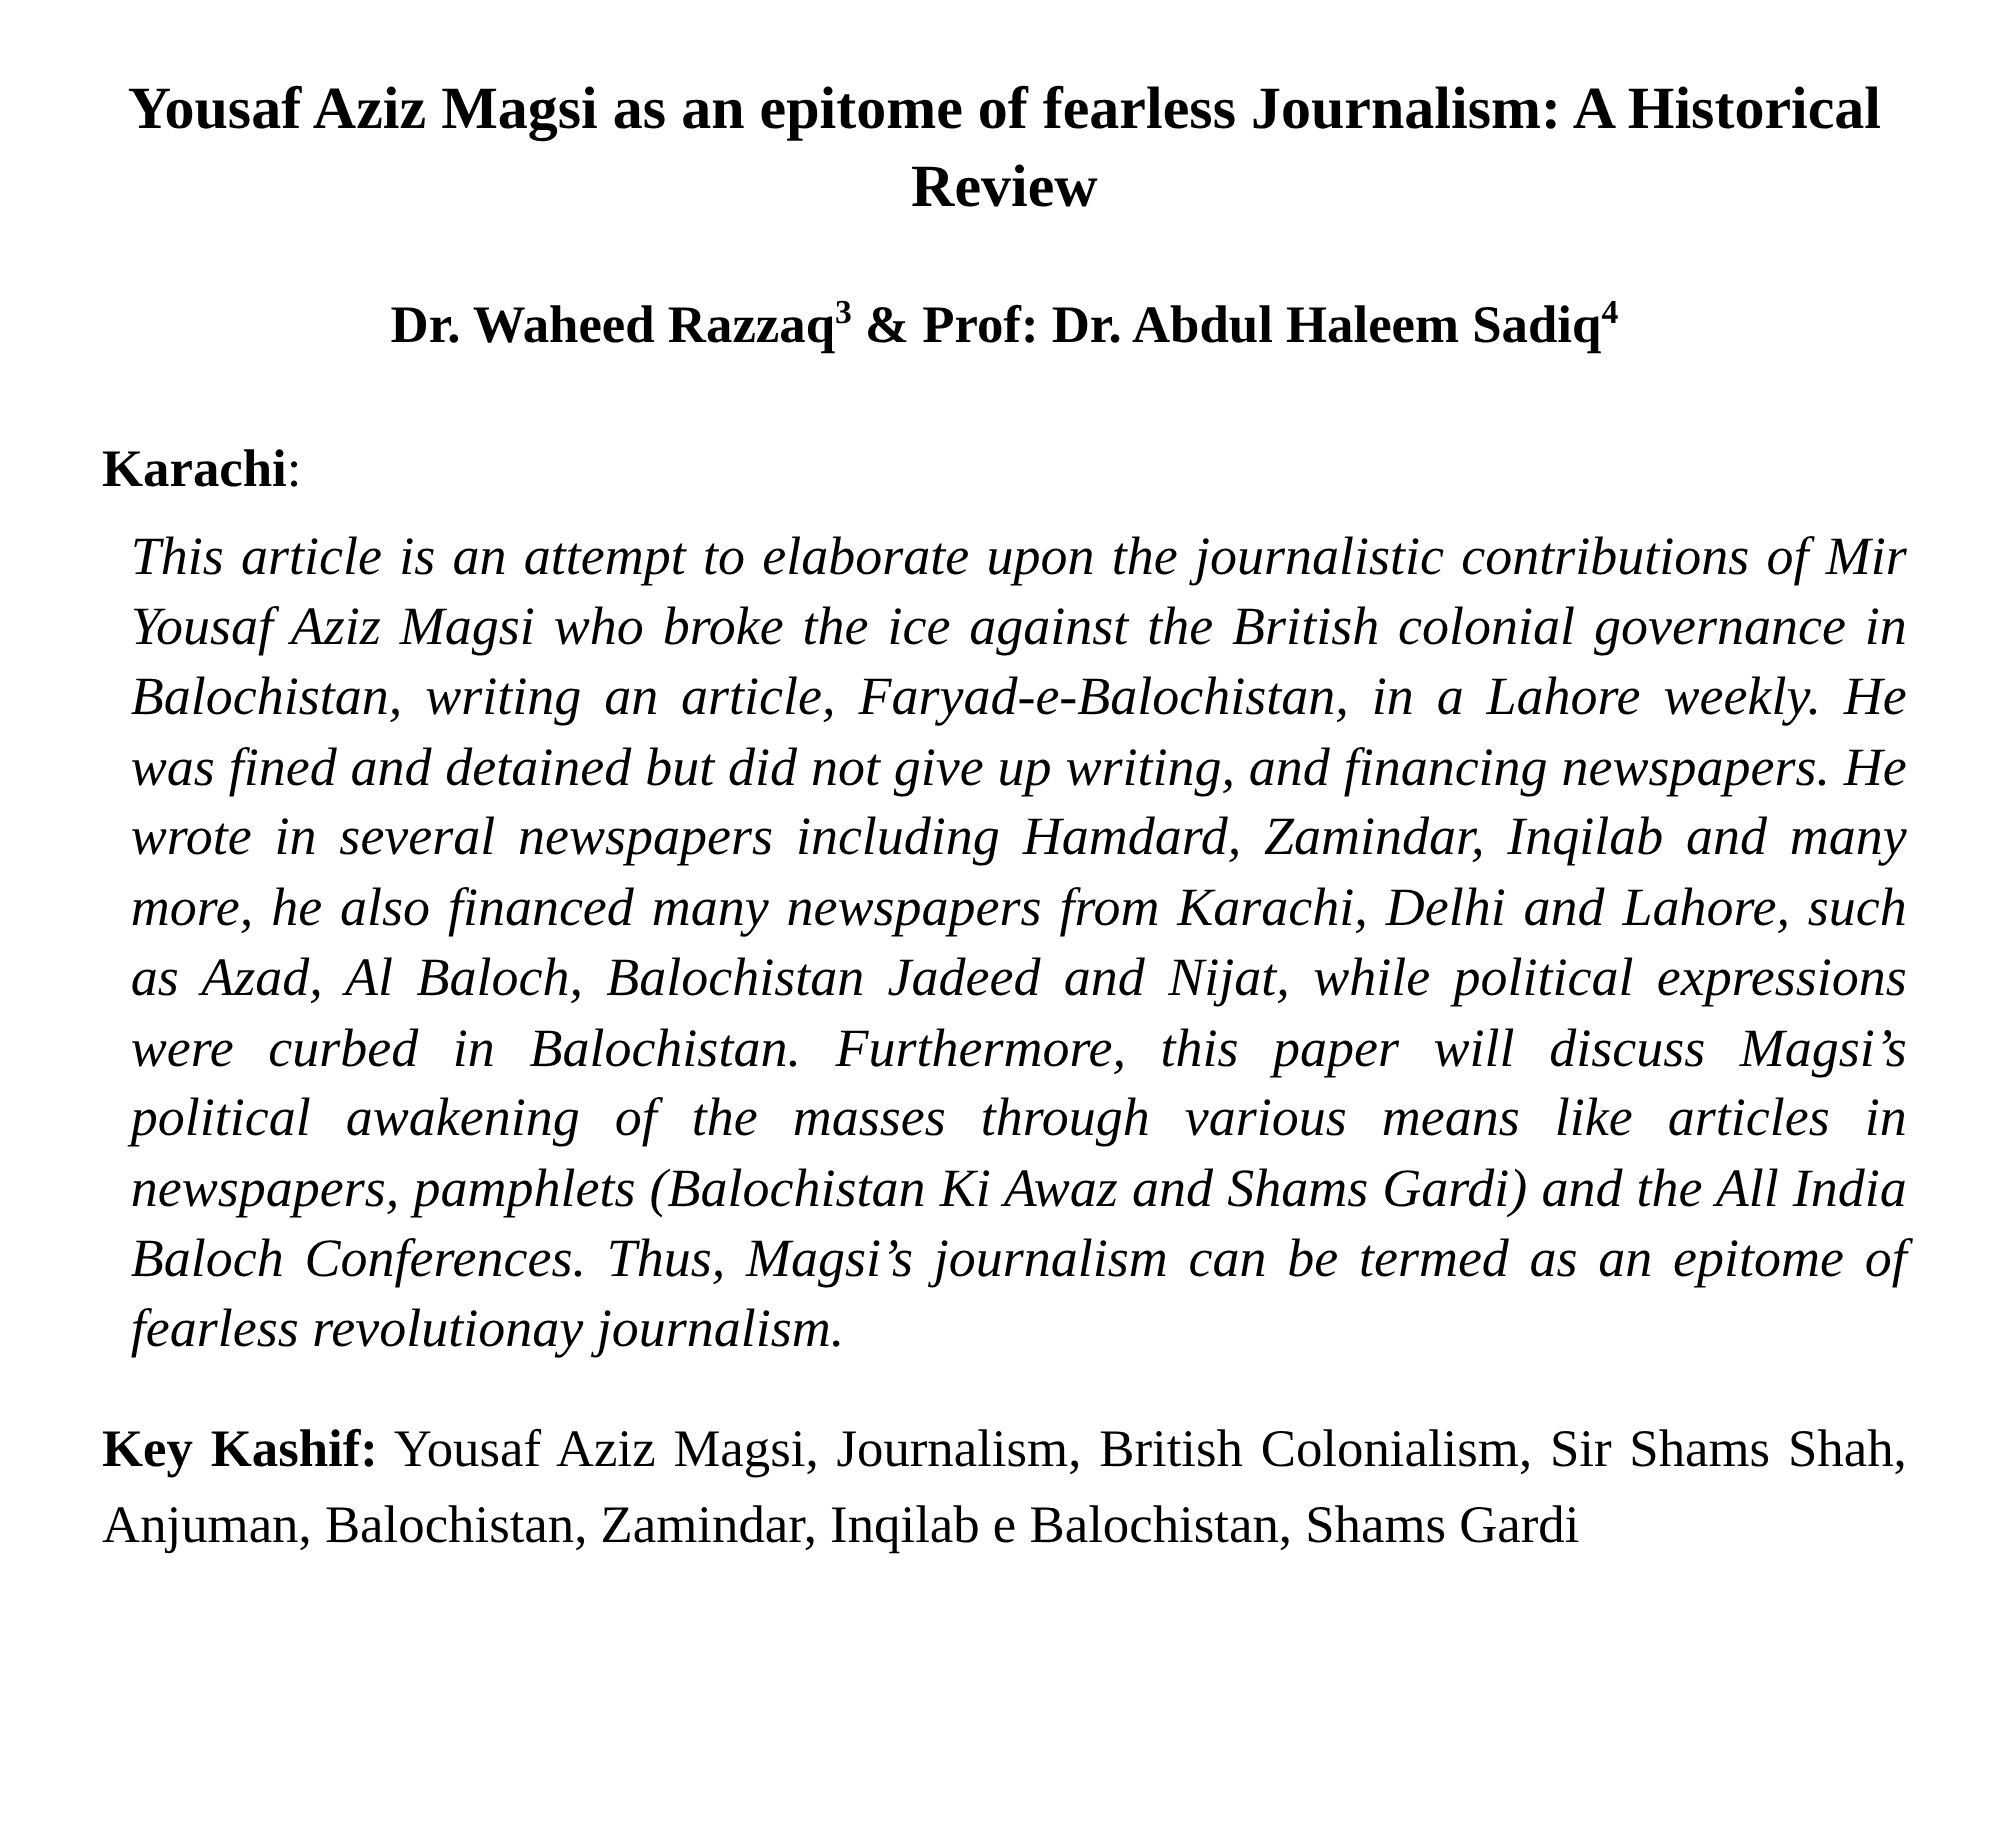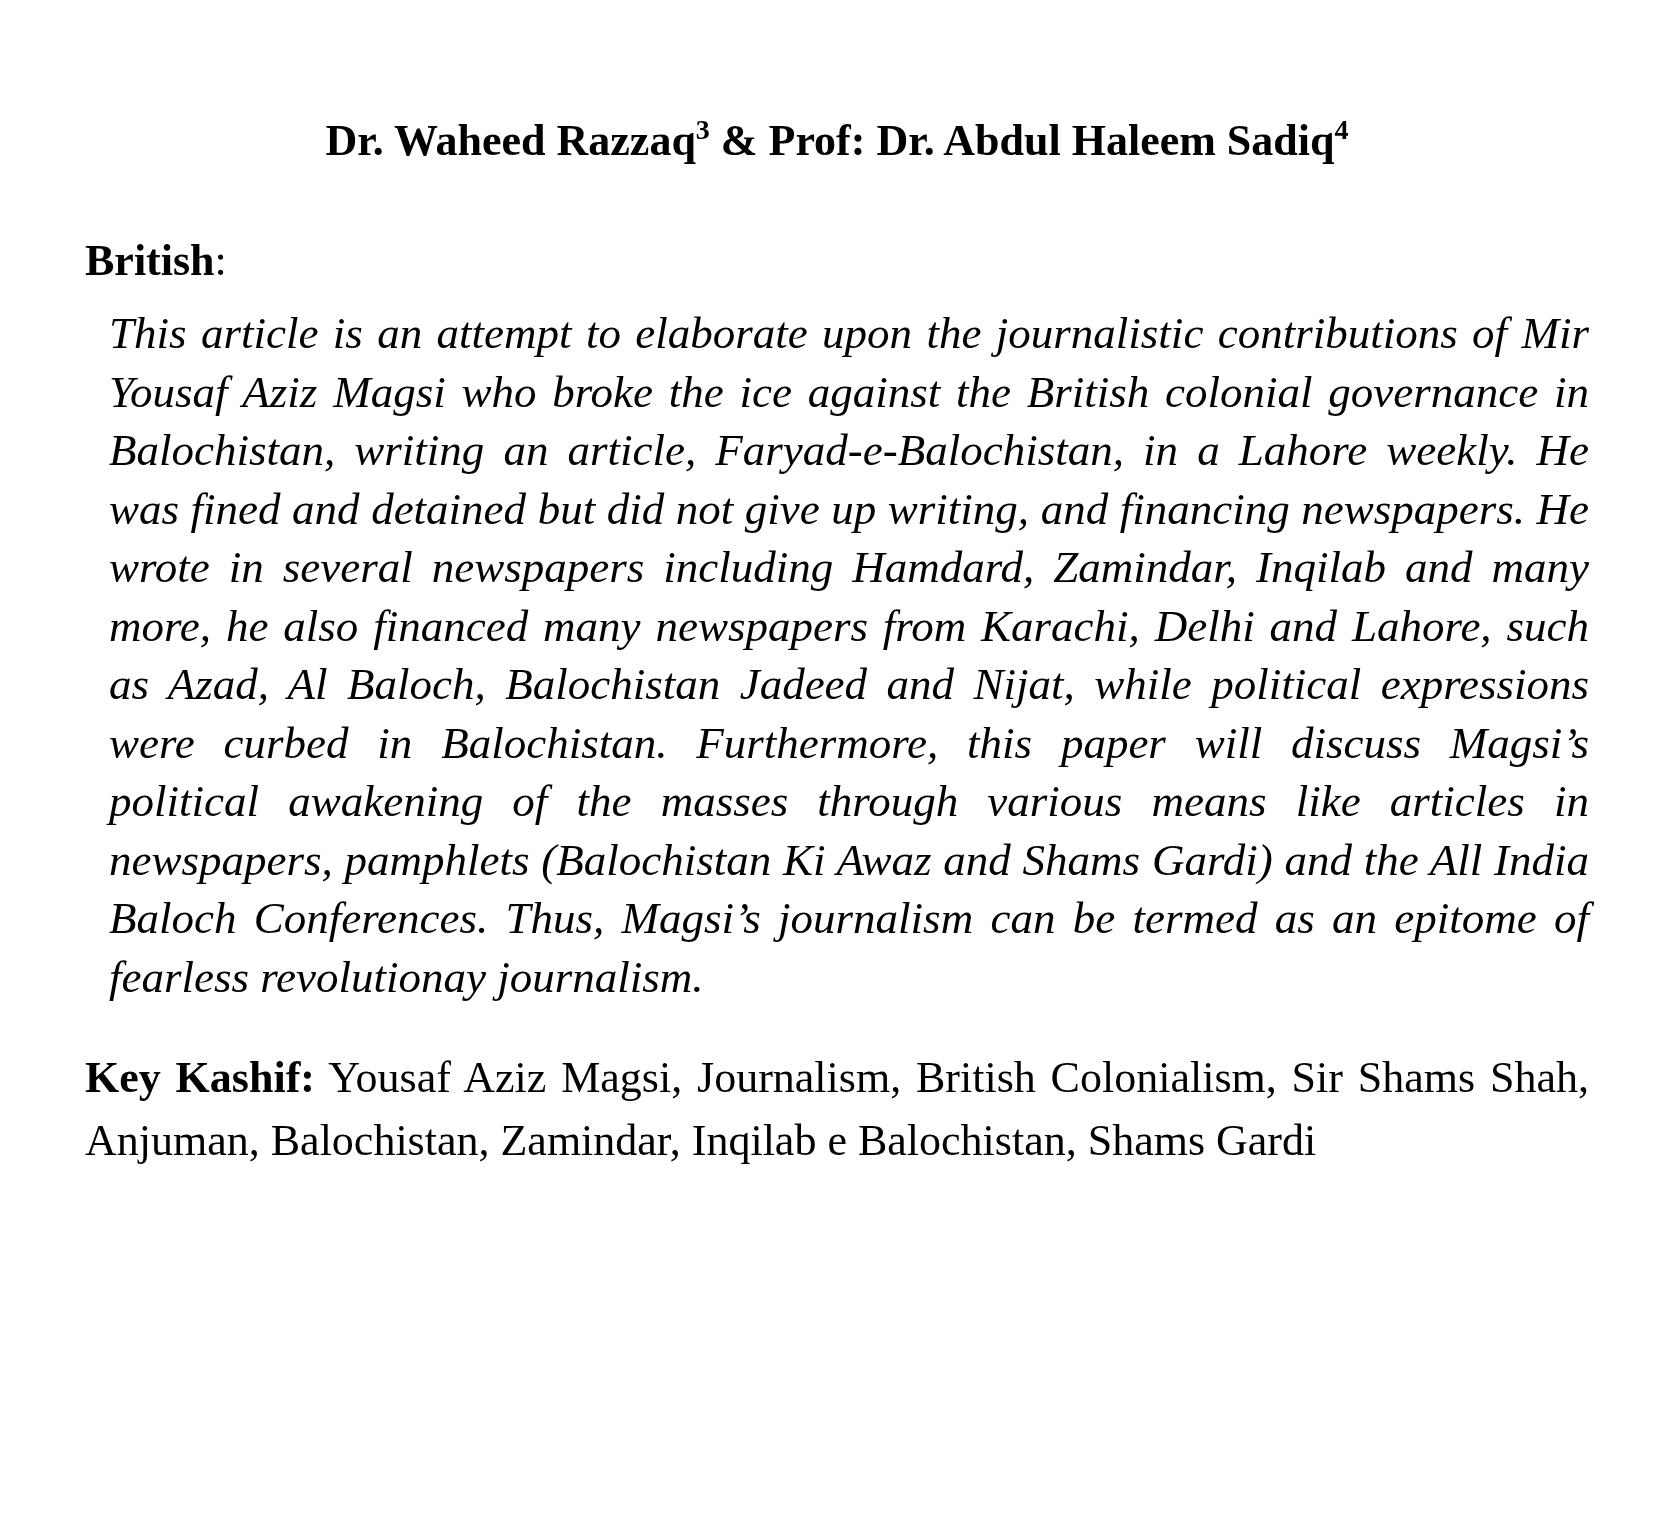--- a/index.html
+++ b/index.html
@@ -60,24 +60,25 @@
     line-height: 63px;
     text-align: justify;
   }
   .keywords .kw-label { font-weight: bold; }
 </style>
 </head>
 <body style="background: rgb(255, 255, 255); color: rgb(0, 0, 0);">
 
 <div class="page">
 
+  <h1 class="title">Yousaf Aziz Magsi as an epitome of fearless Journalism: A Historical Review</h1>
 
   <div class="authors">
     <div class="author-line">Dr. Waheed Razzaq<sup>3</sup> &amp; Prof: Dr. Abdul Haleem Sadiq<sup>4</sup></div>
   </div>
 
-  <h2 class="abstract-heading"><span class="hd-bold">British</span><span>:</span></h2>
+  <h2 class="abstract-heading"><span class="hd-bold">Karachi</span><span>:</span></h2>
 
   <p class="abstract-body">This article is an attempt to elaborate upon the journalistic contributions of Mir Yousaf Aziz Magsi who broke the ice against the British colonial governance in Balochistan, writing an article, Faryad-e-Balochistan, in a Lahore weekly. He was fined and detained but did not give up writing, and financing newspapers. He wrote in several newspapers including Hamdard, Zamindar, Inqilab and many more, he also financed many newspapers from Karachi, Delhi and Lahore, such as Azad, Al Baloch, Balochistan Jadeed and Nijat, while political expressions were curbed in Balochistan. Furthermore, this paper will discuss Magsi’s political awakening of the masses through various means like articles in newspapers, pamphlets (Balochistan Ki Awaz and Shams Gardi) and the All India Baloch Conferences. Thus, Magsi’s journalism can be termed as an epitome of fearless revolutionay journalism.</p>
 
   <p class="keywords"><span class="kw-label">Key Kashif:</span> <span>Yousaf Aziz Magsi, Journalism, British Colonialism, Sir Shams Shah, Anjuman, Balochistan, Zamindar, Inqilab e Balochistan, Shams Gardi</span></p>
 
 </div>
 
 </body></html>

